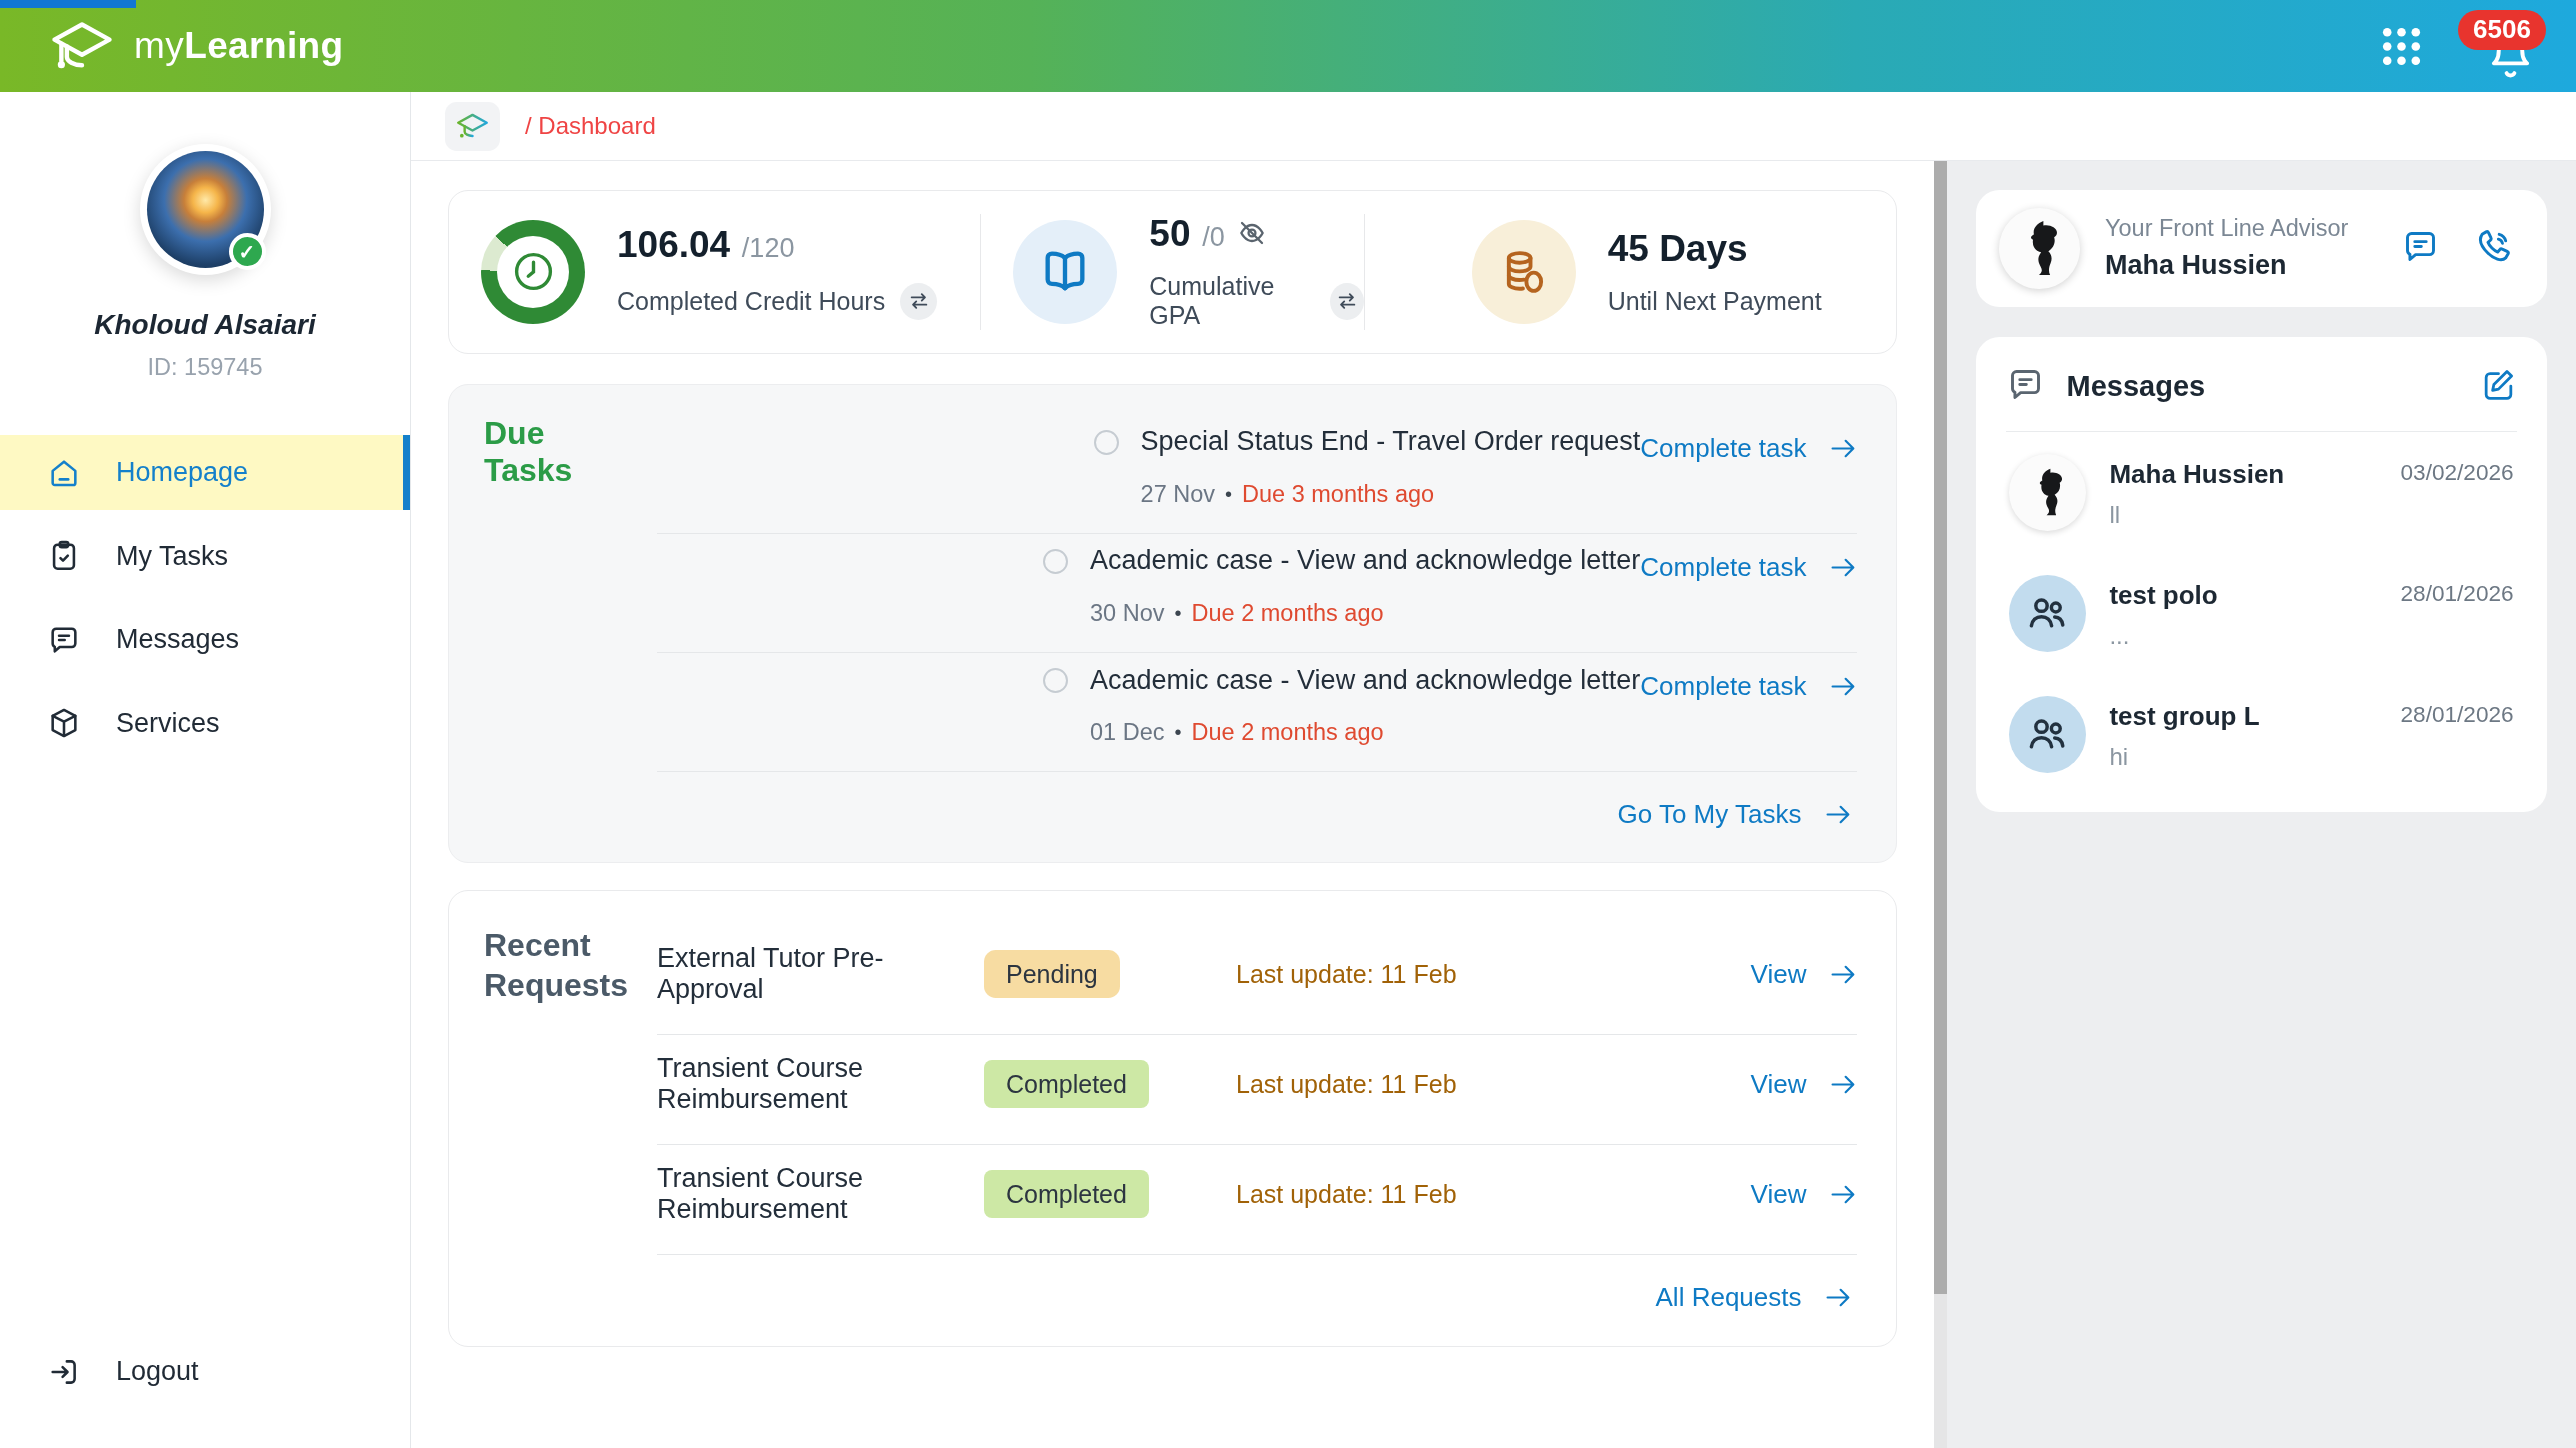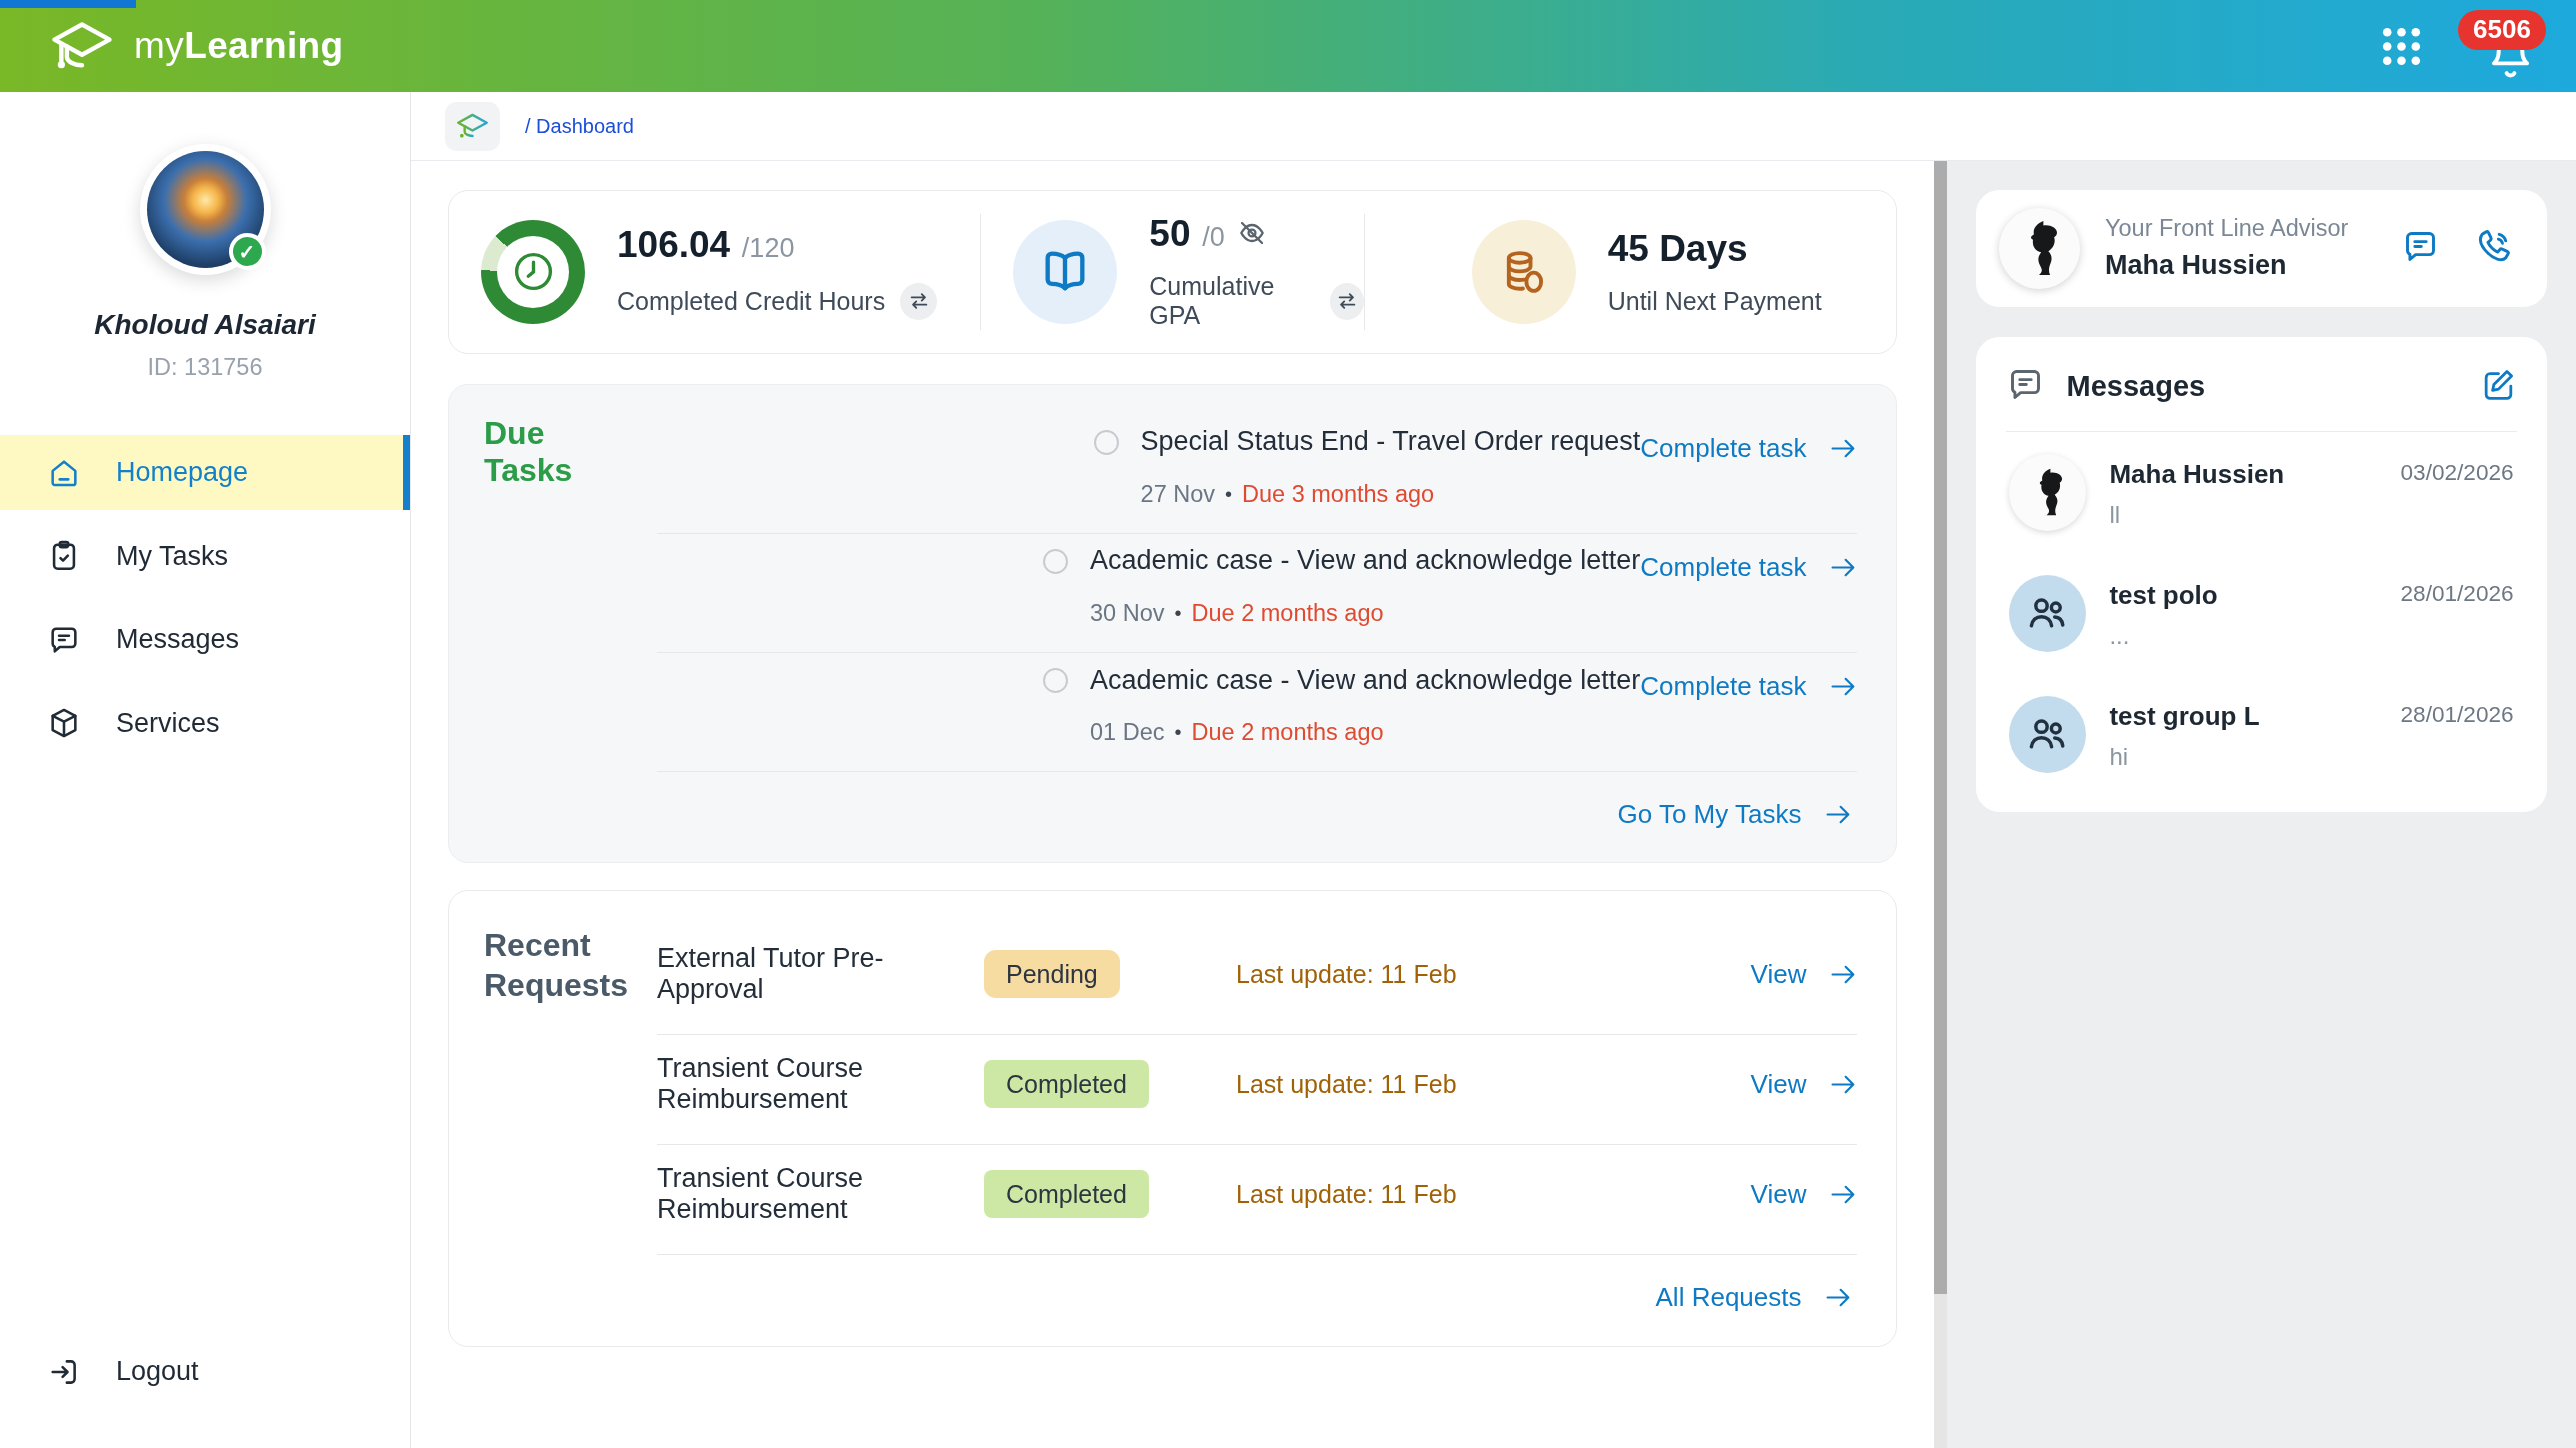--- a/index.html
+++ b/index.html
@@ -46,21 +46,21 @@
   .nav-item.active { background:#fef9c3; color:#1480cb; border-right:7.5px solid #1480cb; font-weight:500; }
   .logout { position:absolute; left:0; bottom:39px; width:100%; }
 
   
   .east { flex:1; display:flex; flex-direction:column; min-width:0; }
   .crumbbar { height:69px; background:#fff; border-bottom:1.7px solid #e8eaed;
     display:flex; align-items:center; gap:25px; padding-left:34px; flex:none; }
   .crumb-chip { width:55px; height:49px; border-radius:11.7px; background:#f2f3f5;
     display:flex; align-items:center; justify-content:center; }
   .crumb-chip svg { width:35px; height:28.5px; }
-  .crumb-text { font-size:20px; color:#1d4ed8; }
+  .crumb-text { font-size:24px; color:#ef4444; }
 
   .workrow { flex:1; display:flex; min-height:0; }
 
   
   .main { flex:1; position:relative; background:#fff; padding:28.5px 50px 0 37px; min-width:0; }
   .scrollbar { position:absolute; right:0; top:0; bottom:0; width:13.4px; background:#e5e5e6; }
   .scroll-thumb { position:absolute; top:0; left:0; width:13.4px; height:1133px; background:#acacac; }
 
   .card { border-radius:20px; }
 
@@ -192,21 +192,21 @@
 
 <div class="shell">
 
   <div class="sidebar">
     <div class="profile">
       <div class="avatar-ring">
         <div class="avatar-img"></div>
         <div class="avatar-check">✓</div>
       </div>
       <div class="profile-name">Kholoud Alsaiari</div>
-      <div class="profile-id">ID: 131756</div>
+      <div class="profile-id">ID: 159745</div>
     </div>
 
     <div class="nav">
       <div class="nav-item active">
         <svg viewBox="0 0 24 24" fill="none" stroke="currentColor" stroke-width="1.8" stroke-linecap="round" stroke-linejoin="round">
           <path d="M4 10.5 12 4l8 6.5V19a1.5 1.5 0 0 1-1.5 1.5h-13A1.5 1.5 0 0 1 4 19v-8.5Z"></path>
           <path d="M9 16.5h6"></path>
         </svg>
         <span>Homepage</span>
       </div>

